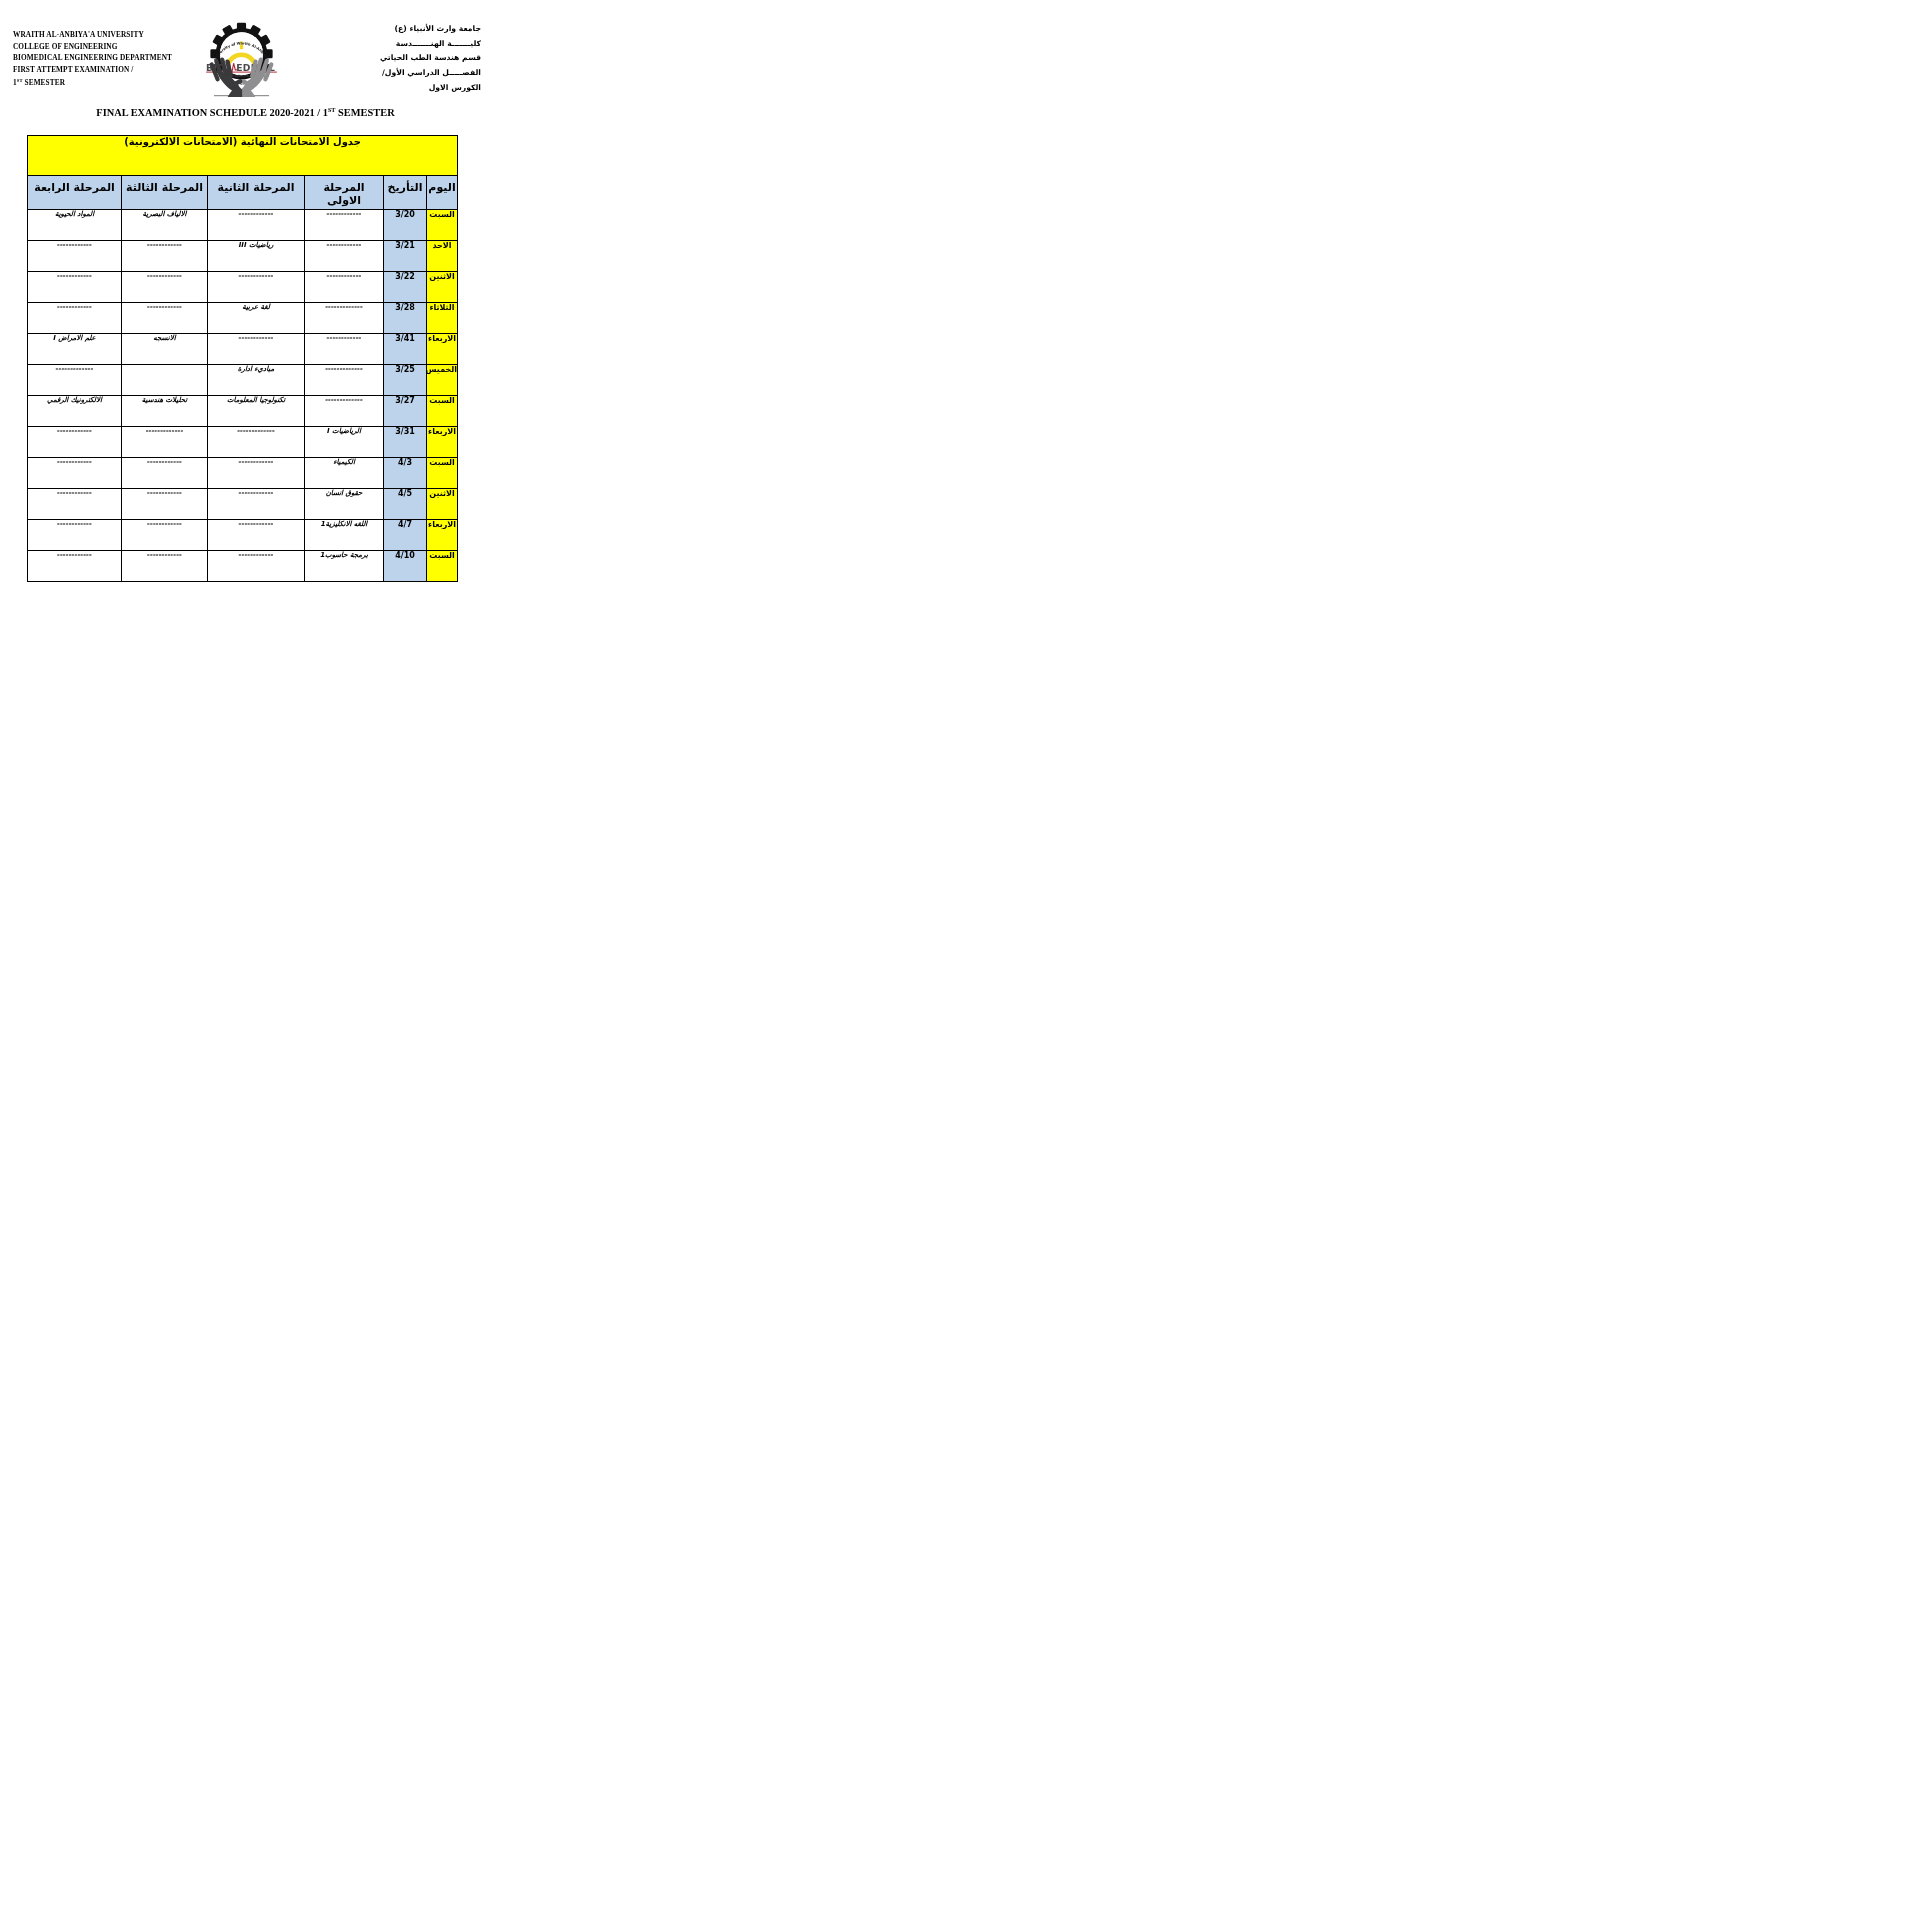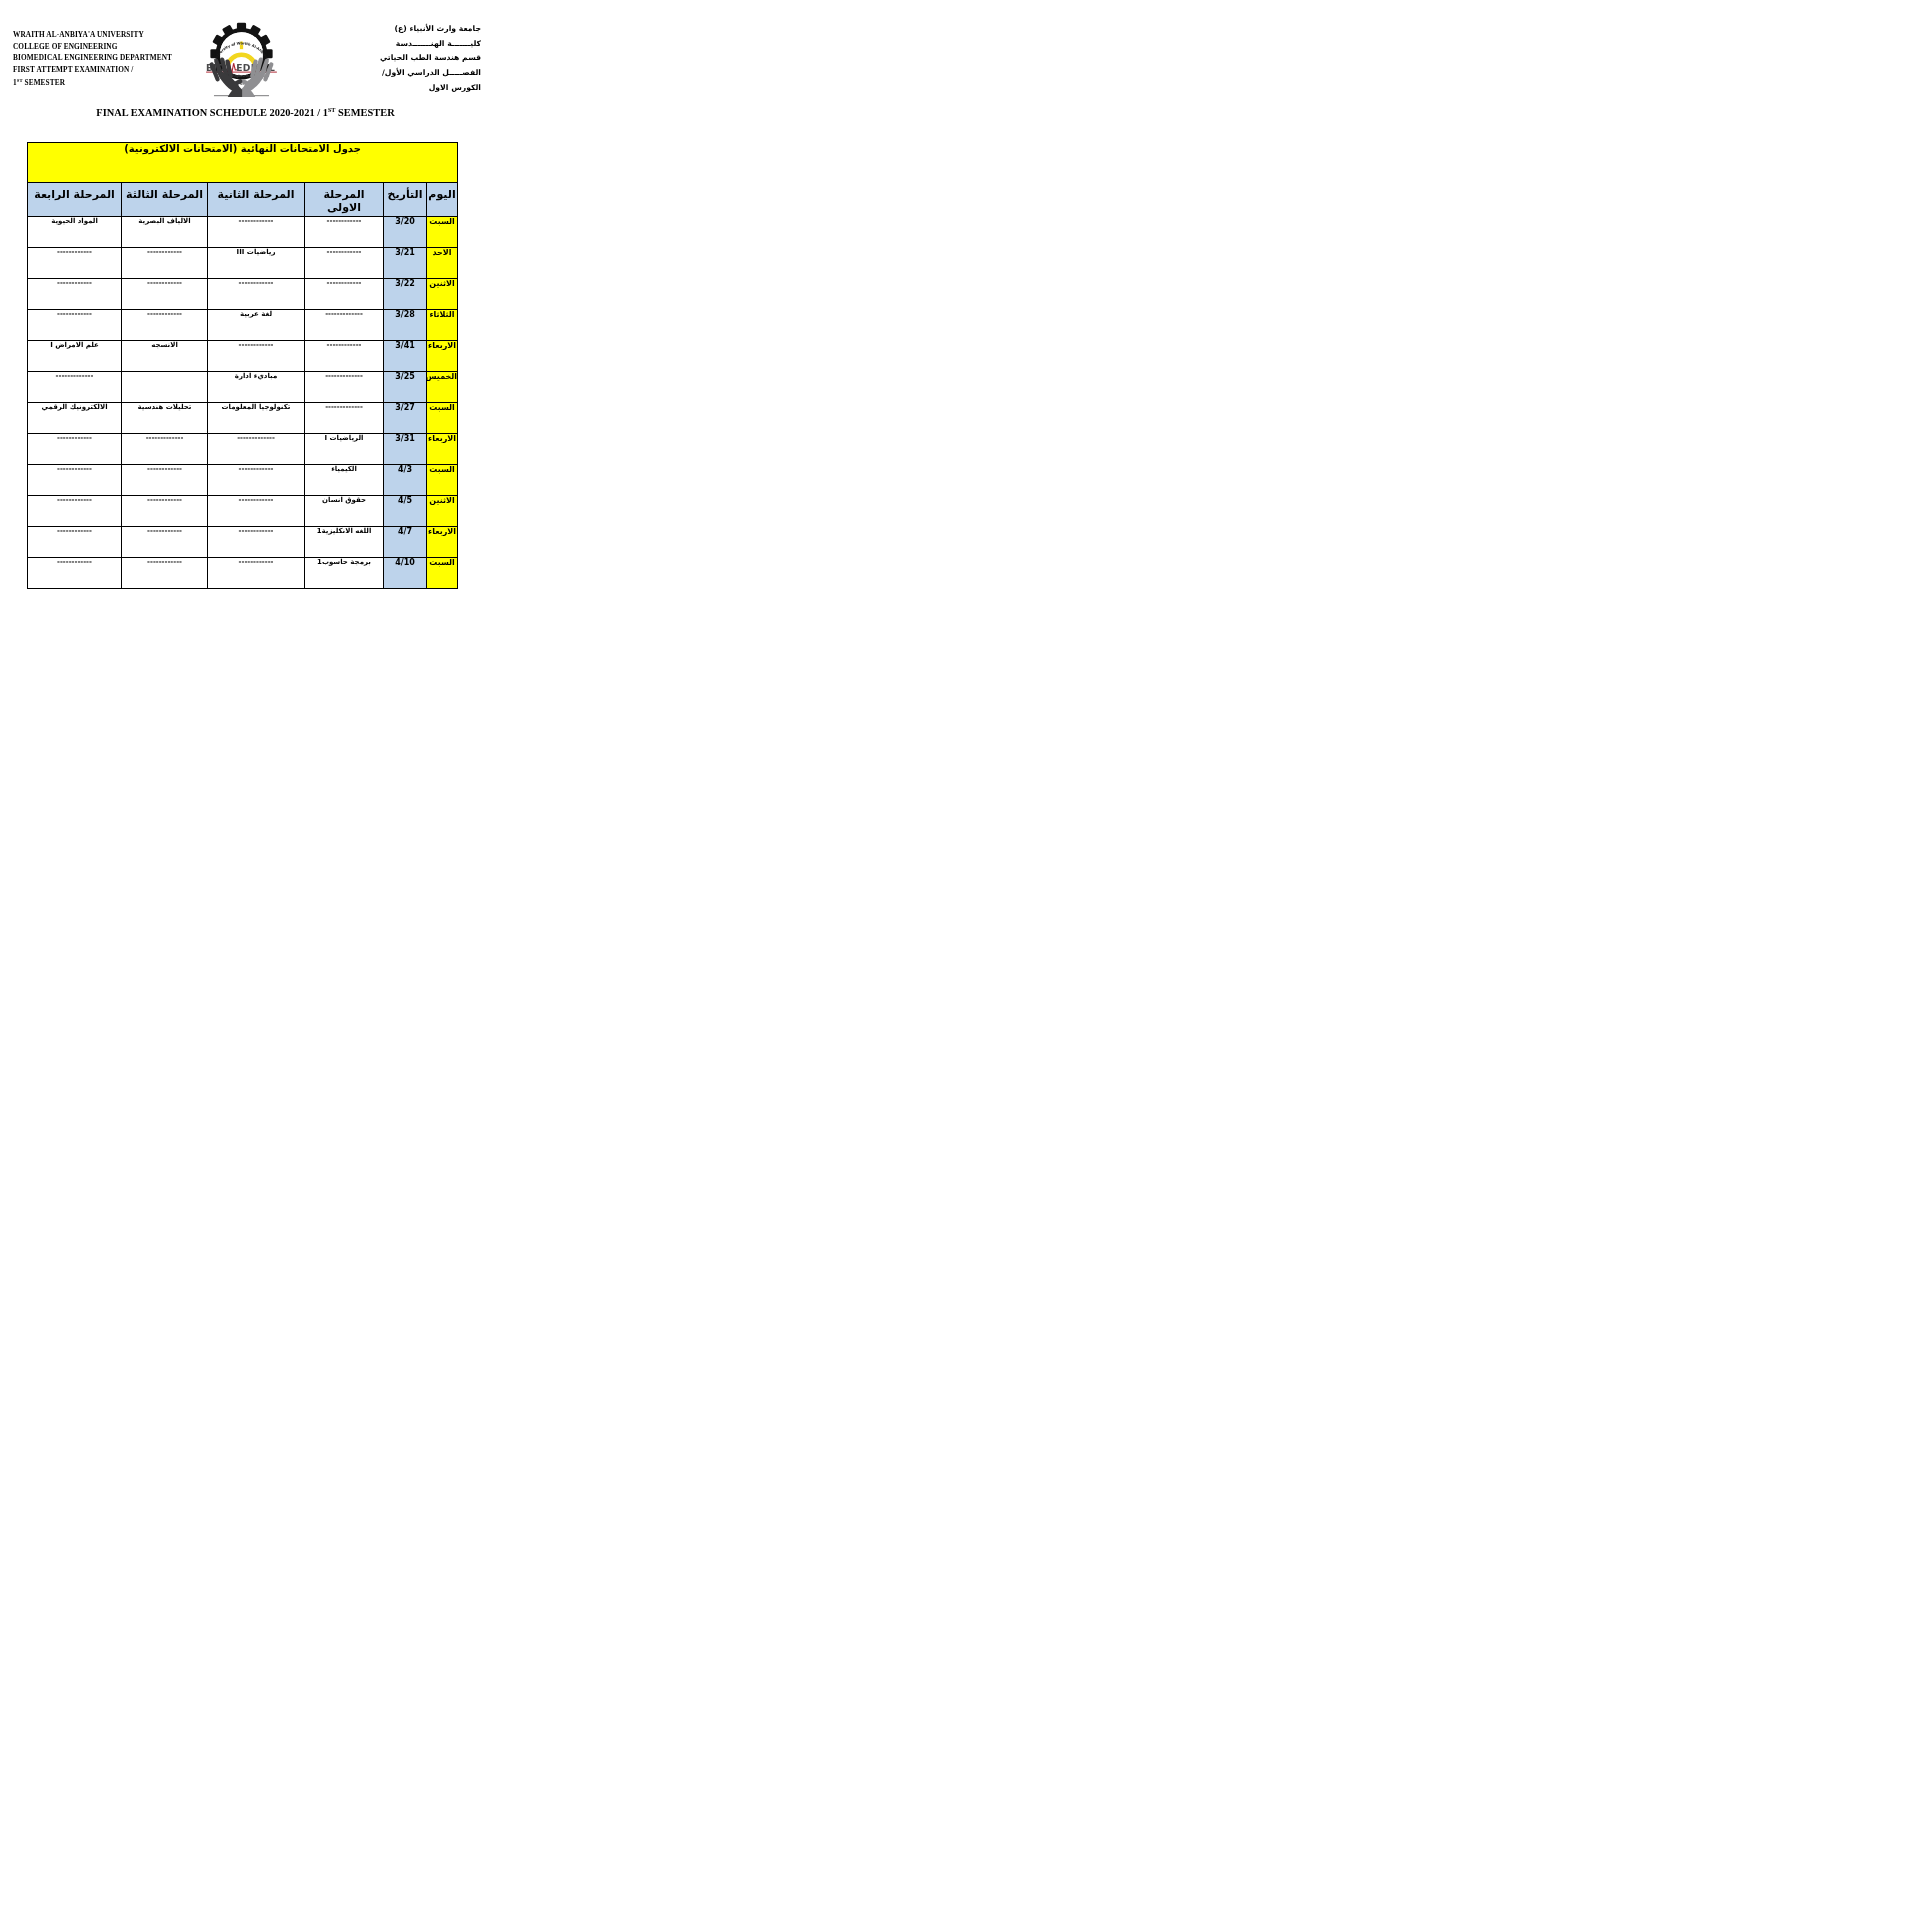--- a/index.html
+++ b/index.html
@@ -23,36 +23,36 @@
   .header-right p{margin:0;}
   .logo{position:absolute;left:200px;top:21px;width:83px;height:76px;}
   
   .doc-title{
     position:absolute;left:0;top:106px;width:100%;text-align:center;
     font-family:"Liberation Serif",serif;font-weight:bold;font-size:10.4px;margin:0;
   }
   .doc-title sup{font-size:6.2px;}
   
   table.schedule{
-    position:absolute;left:27px;top:142px;width:429px;
+    position:absolute;left:27px;top:135px;width:429px;
     border-collapse:collapse;table-layout:fixed;direction:rtl;
   }
   table.schedule td,table.schedule th{
     border:0.6px solid #000;border-top-width:1.2px;border-bottom-width:1.2px;
     vertical-align:top;text-align:center;padding:0;overflow:hidden;
   }
   .banner-cell{
     background:#FFFF00;height:39px;font-weight:bold;font-size:10px;padding-top:3.1px;
   }
   tr.cols{height:34px;}
   tr.cols th{font-size:11px;font-weight:bold;padding-top:4.6px;background:#BDD3EB;}
   tr.data{height:31px;}
   .c-day{background:#FFFF00;font-weight:bold;font-size:8px;padding-top:3.9px;margin-left:16px;}
   .c-date{background:#BDD3EB;font-weight:bold;font-size:8px;padding-top:5px;}
-  .c-subj{background:#ffffff;font-weight:bold;font-size:7px;padding-top:5.4px;}
+  .c-subj{background:#ffffff;font-weight:bold;font-size:7px;padding-top:5.4px;font-style:italic;}
 </style>
 </head>
 <body>
 
 <div class="header-left">
   <p>WRAITH AL-ANBIYA'A UNIVERSITY</p>
   <p>COLLEGE OF ENGINEERING</p>
   <p>BIOMEDICAL ENGINEERING DEPARTMENT</p>
   <p>FIRST ATTEMPT EXAMINATION /</p>
   <p><span>1</span><sup>ST</sup><span> SEMESTER</span></p>

